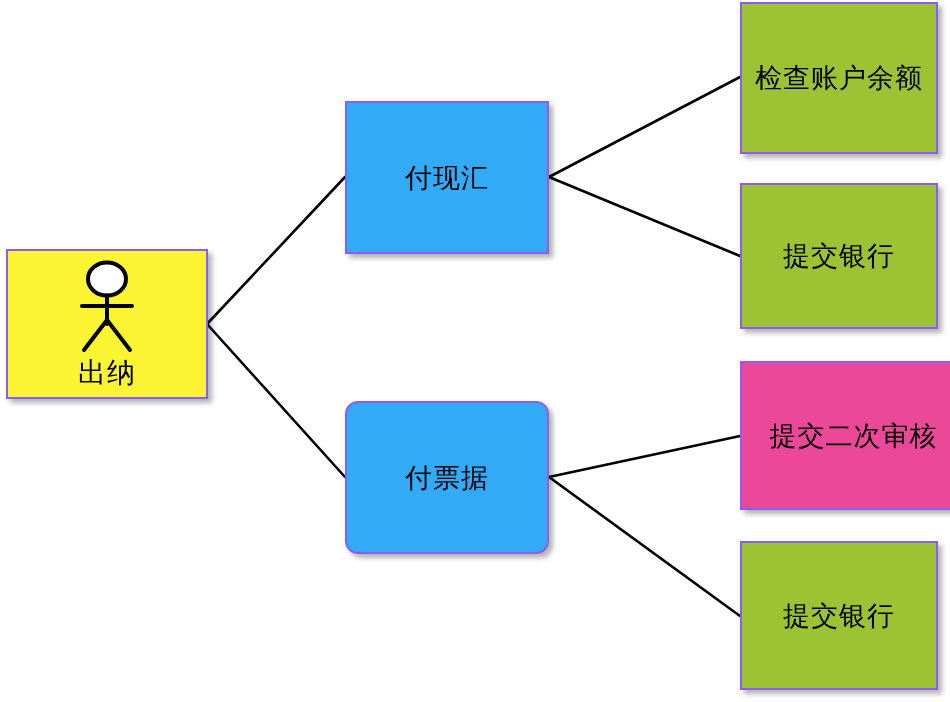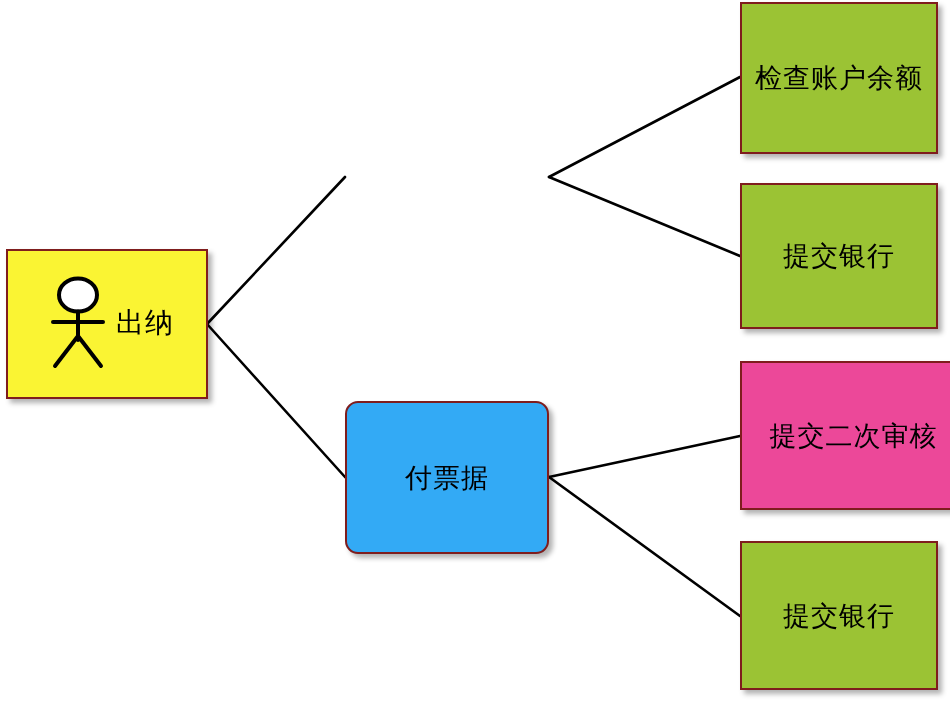--- a/index.html
+++ b/index.html
@@ -21,37 +21,37 @@
     position: absolute;
     left: 0;
     top: 0;
     width: 950px;
     height: 702px;
     pointer-events: none;
   }
   .node {
     position: absolute;
     box-sizing: border-box;
-    border: 2px solid #7f1d1d;
+    border: 2px solid #8b5cf6;
     box-shadow: 4px 4px 5px rgba(0,0,0,0.30);
     display: flex;
     align-items: center;
     justify-content: center;
     text-align: center;
   }
   .node-label {
     font-size: 27px;
     line-height: 1.15;
     color: #000000;
     letter-spacing: 1px;
     white-space: nowrap;
     font-family: "DejaVu Sans", "Liberation Sans", sans-serif;
   }
   .node.actor {
-    flex-direction: row;
+    flex-direction: column;
     justify-content: center;
   }
   .actor-glyph {
     display: block;
     margin-bottom: 1px;
   }
   .node.actor .node-label {
     font-size: 28px;
     margin-top: -2px;
   }
@@ -78,20 +78,23 @@
         <ellipse cx="38" cy="21" rx="19" ry="16.5" fill="#ffffff" stroke="#000000" stroke-width="4"></ellipse>
         <line x1="38" y1="37.5" x2="38" y2="66" stroke="#000000" stroke-width="4" stroke-linecap="round"></line>
         <line x1="13" y1="48" x2="63" y2="48" stroke="#000000" stroke-width="4" stroke-linecap="round"></line>
         <line x1="38" y1="62" x2="15" y2="92" stroke="#000000" stroke-width="4" stroke-linecap="round"></line>
         <line x1="38" y1="62" x2="61" y2="92" stroke="#000000" stroke-width="4" stroke-linecap="round"></line>
       </svg>
     </span>
     <span class="node-label">出纳</span>
   </div>
 
+  <div class="node" style="left:345px; top:101px; width:204px; height:153px; background:#33aaf5;">
+    <span class="node-label">付现汇</span>
+  </div>
 
   <div class="node" style="left:345px; top:401px; width:204px; height:153px; background:#33aaf5;border-radius:13px;">
     <span class="node-label">付票据</span>
   </div>
 
   <div class="node" style="left:740px; top:2px; width:198px; height:152px; background:#9bc334;">
     <span class="node-label">检查账户余额</span>
   </div>
 
   <div class="node" style="left:740px; top:183px; width:198px; height:146px; background:#9bc334;">

